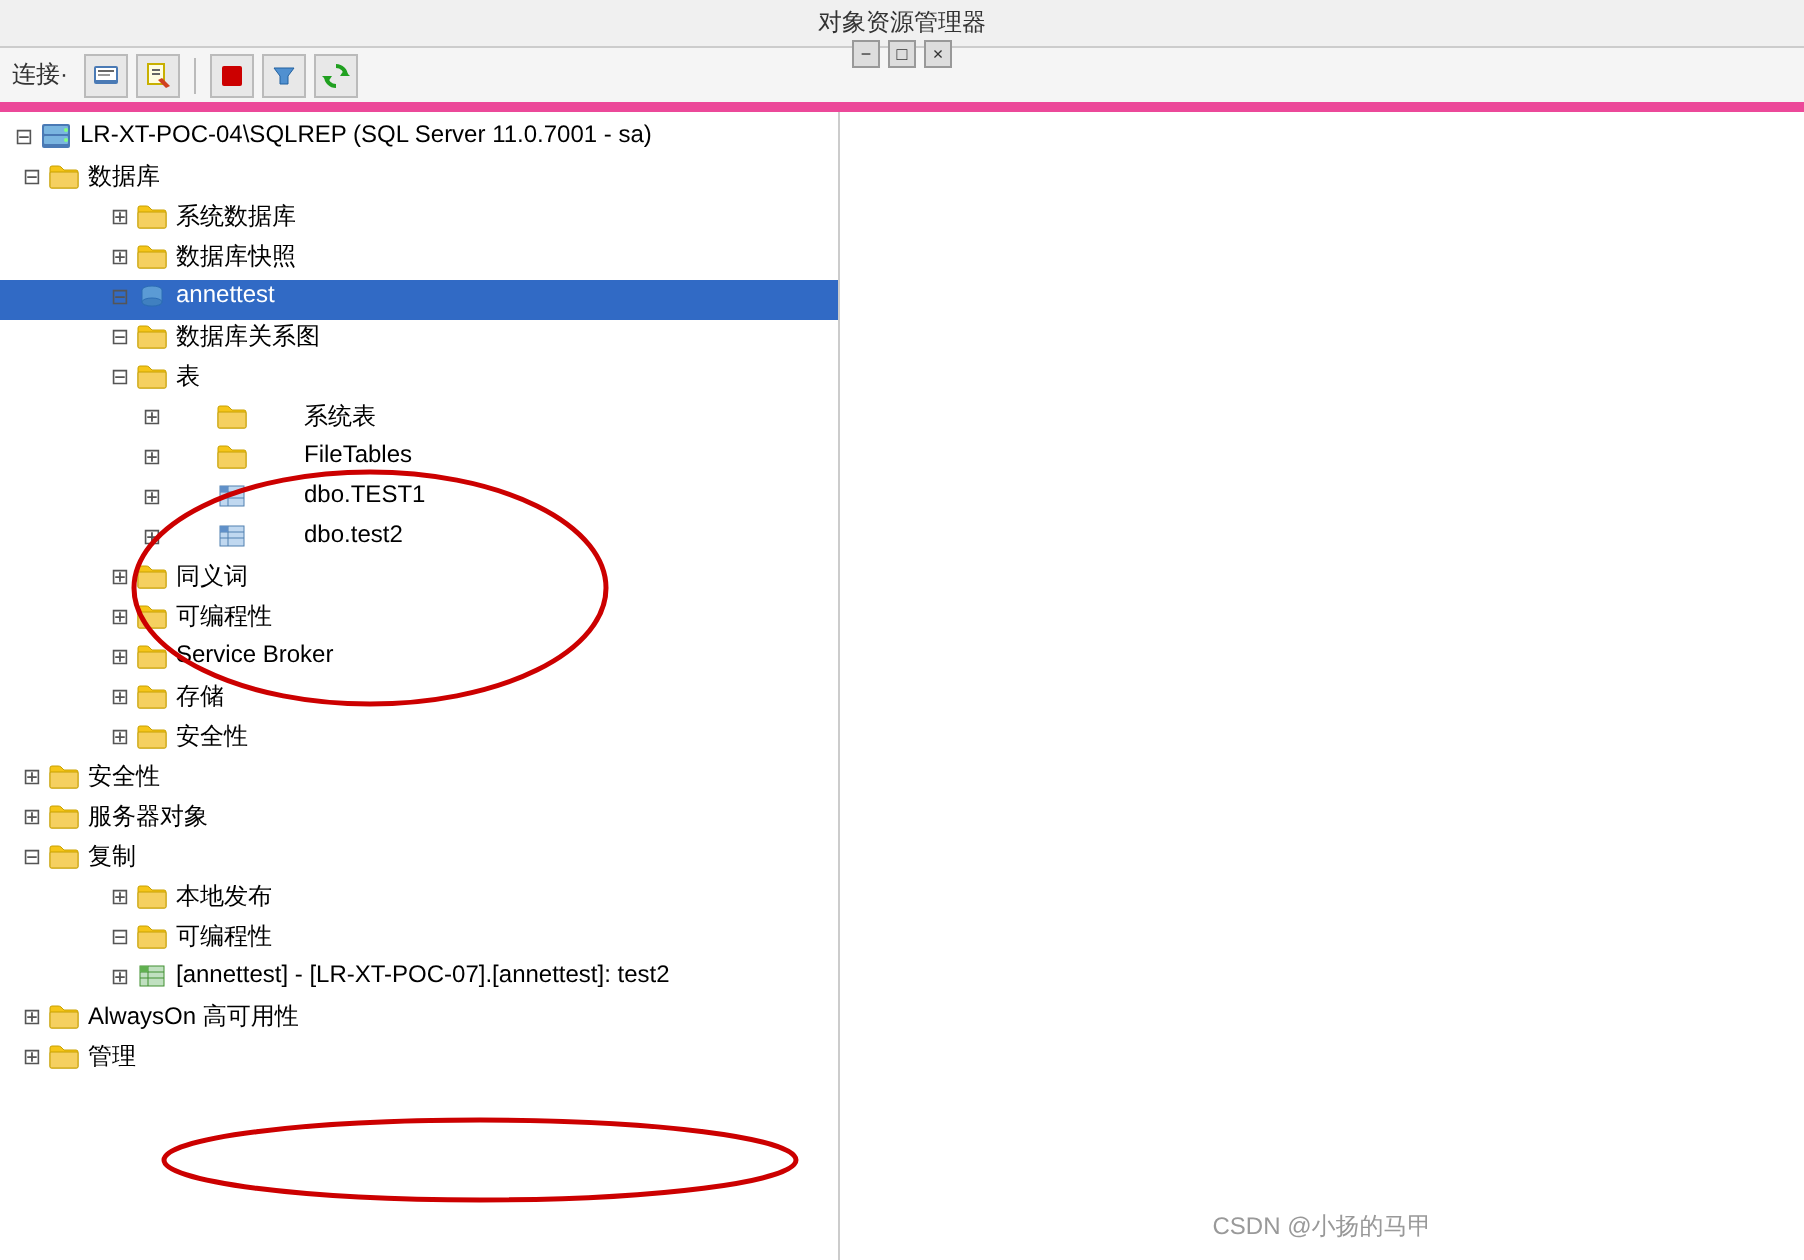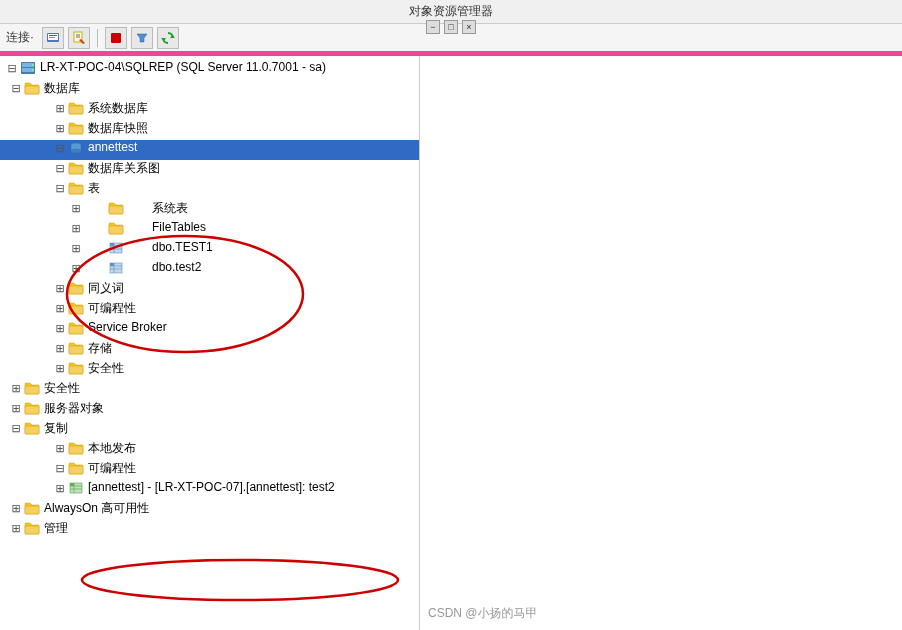--- a/index.html
+++ b/index.html
@@ -150,21 +150,21 @@
     .indent-2 { padding-left: 52px; }
     .indent-3 { padding-left: 52px; }
     .indent-4 { padding-left: 68px; gap: 24px; }
 
     
     .right-panel {
       flex: 1;
       background: #fff;
       display: flex;
       align-items: flex-end;
-      justify-content: flex-start;
+      justify-content: center;
       padding: 8px;
     }
     .watermark {
       font-size: 12px;
       color: #999;
       text-align: right;
     }
 
     svg.annotation {
       position: absolute;

